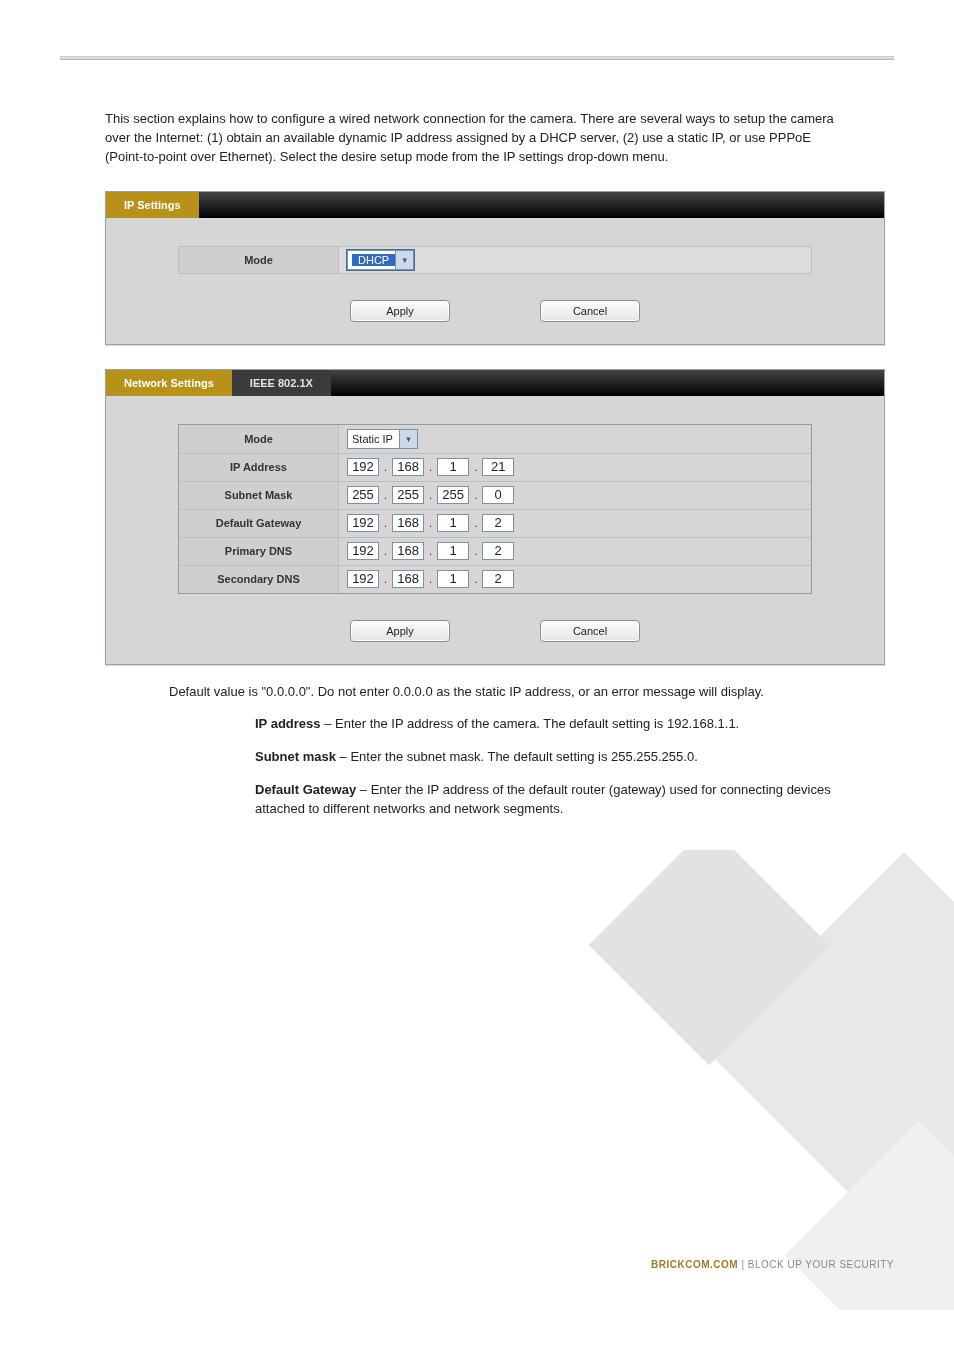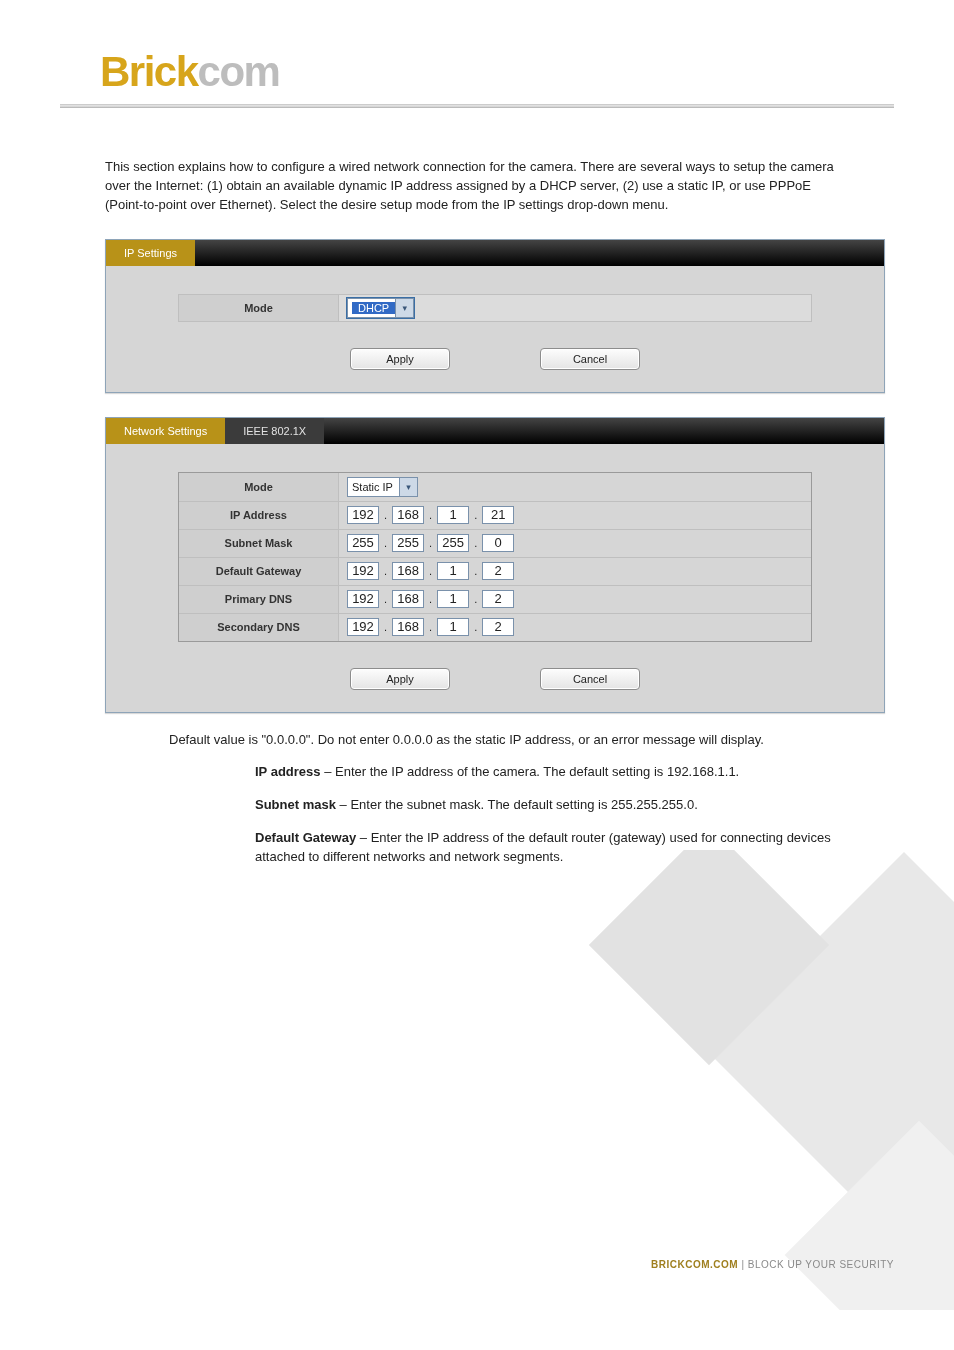--- a/index.html
+++ b/index.html
@@ -54,21 +54,21 @@
     background: #000;
     display: flex;
     align-items: stretch;
   }
   .tab {
     display: flex;
     align-items: center;
     padding: 0 18px;
     font-size: 11px;
     color: #fff;
-    font-weight: normal;
+    font-weight: bold;
     white-space: nowrap;
   }
   .tab.active { background: #b89218; }
   .tab.inactive { background: #3b3b3b; color: #e2e2e2; }
   .tab-spacer { flex: 1; background: linear-gradient(to bottom,#444,#000); }
 
   .shot-body { padding: 28px 16px 22px 16px; }
   .row {
     display: flex;
     align-items: center;
@@ -202,23 +202,20 @@
 </head>
 <body>
 
 <div class="bg-shapes">
   <div class="diamond d1"></div>
   <div class="diamond d2"></div>
   <div class="diamond d3"></div>
 </div>
 
 <div class="page">
-  <div class="logo">
-    <span class="brick">Brick</span><span class="com">com</span>
-  </div>
   <div class="hr"></div>
 
   <div class="content">
     <p class="para">This section explains how to configure a wired network connection for the camera. There are several ways to setup the camera over the Internet: (1) obtain an available dynamic IP address assigned by a DHCP server, (2) use a static IP, or use PPPoE (Point-to-point over Ethernet). Select the desire setup mode from the IP settings drop-down menu.</p>
 
     <div class="shot">
       <div class="shot-tabs">
         <div class="tab active">IP Settings</div>
         <div class="tab-spacer"></div>
       </div>

